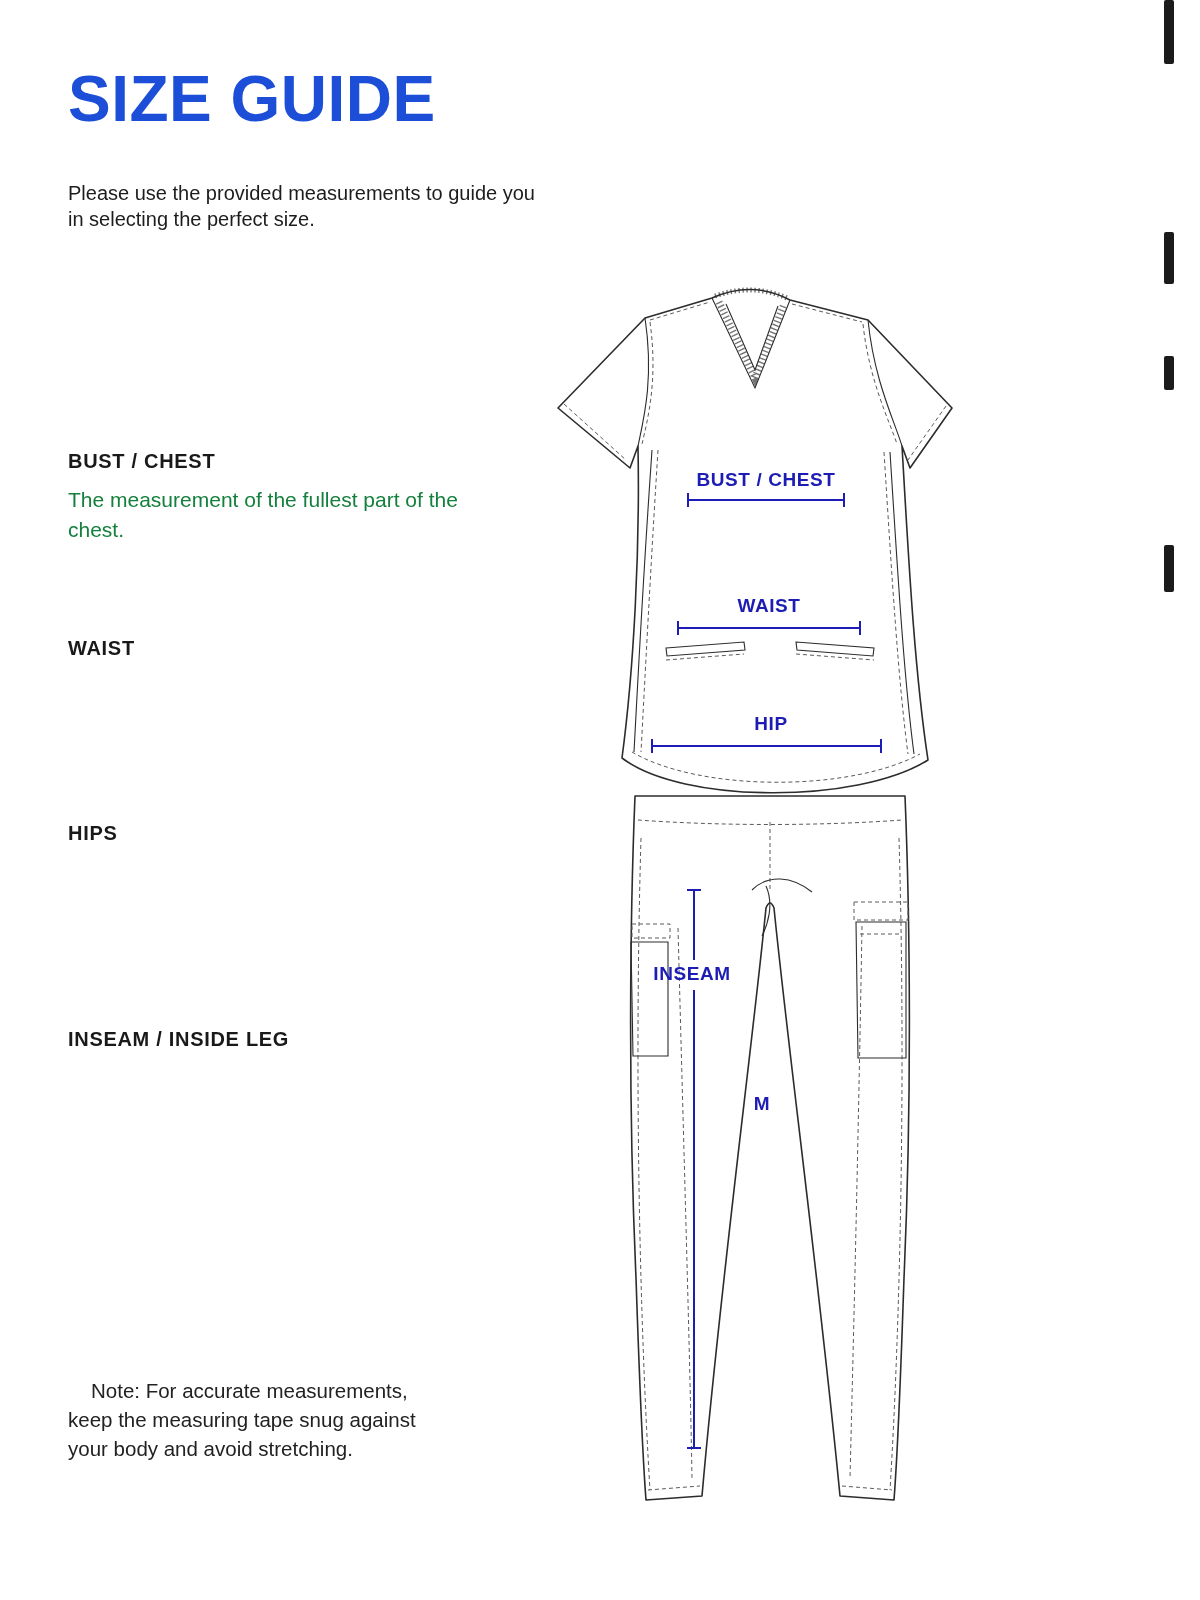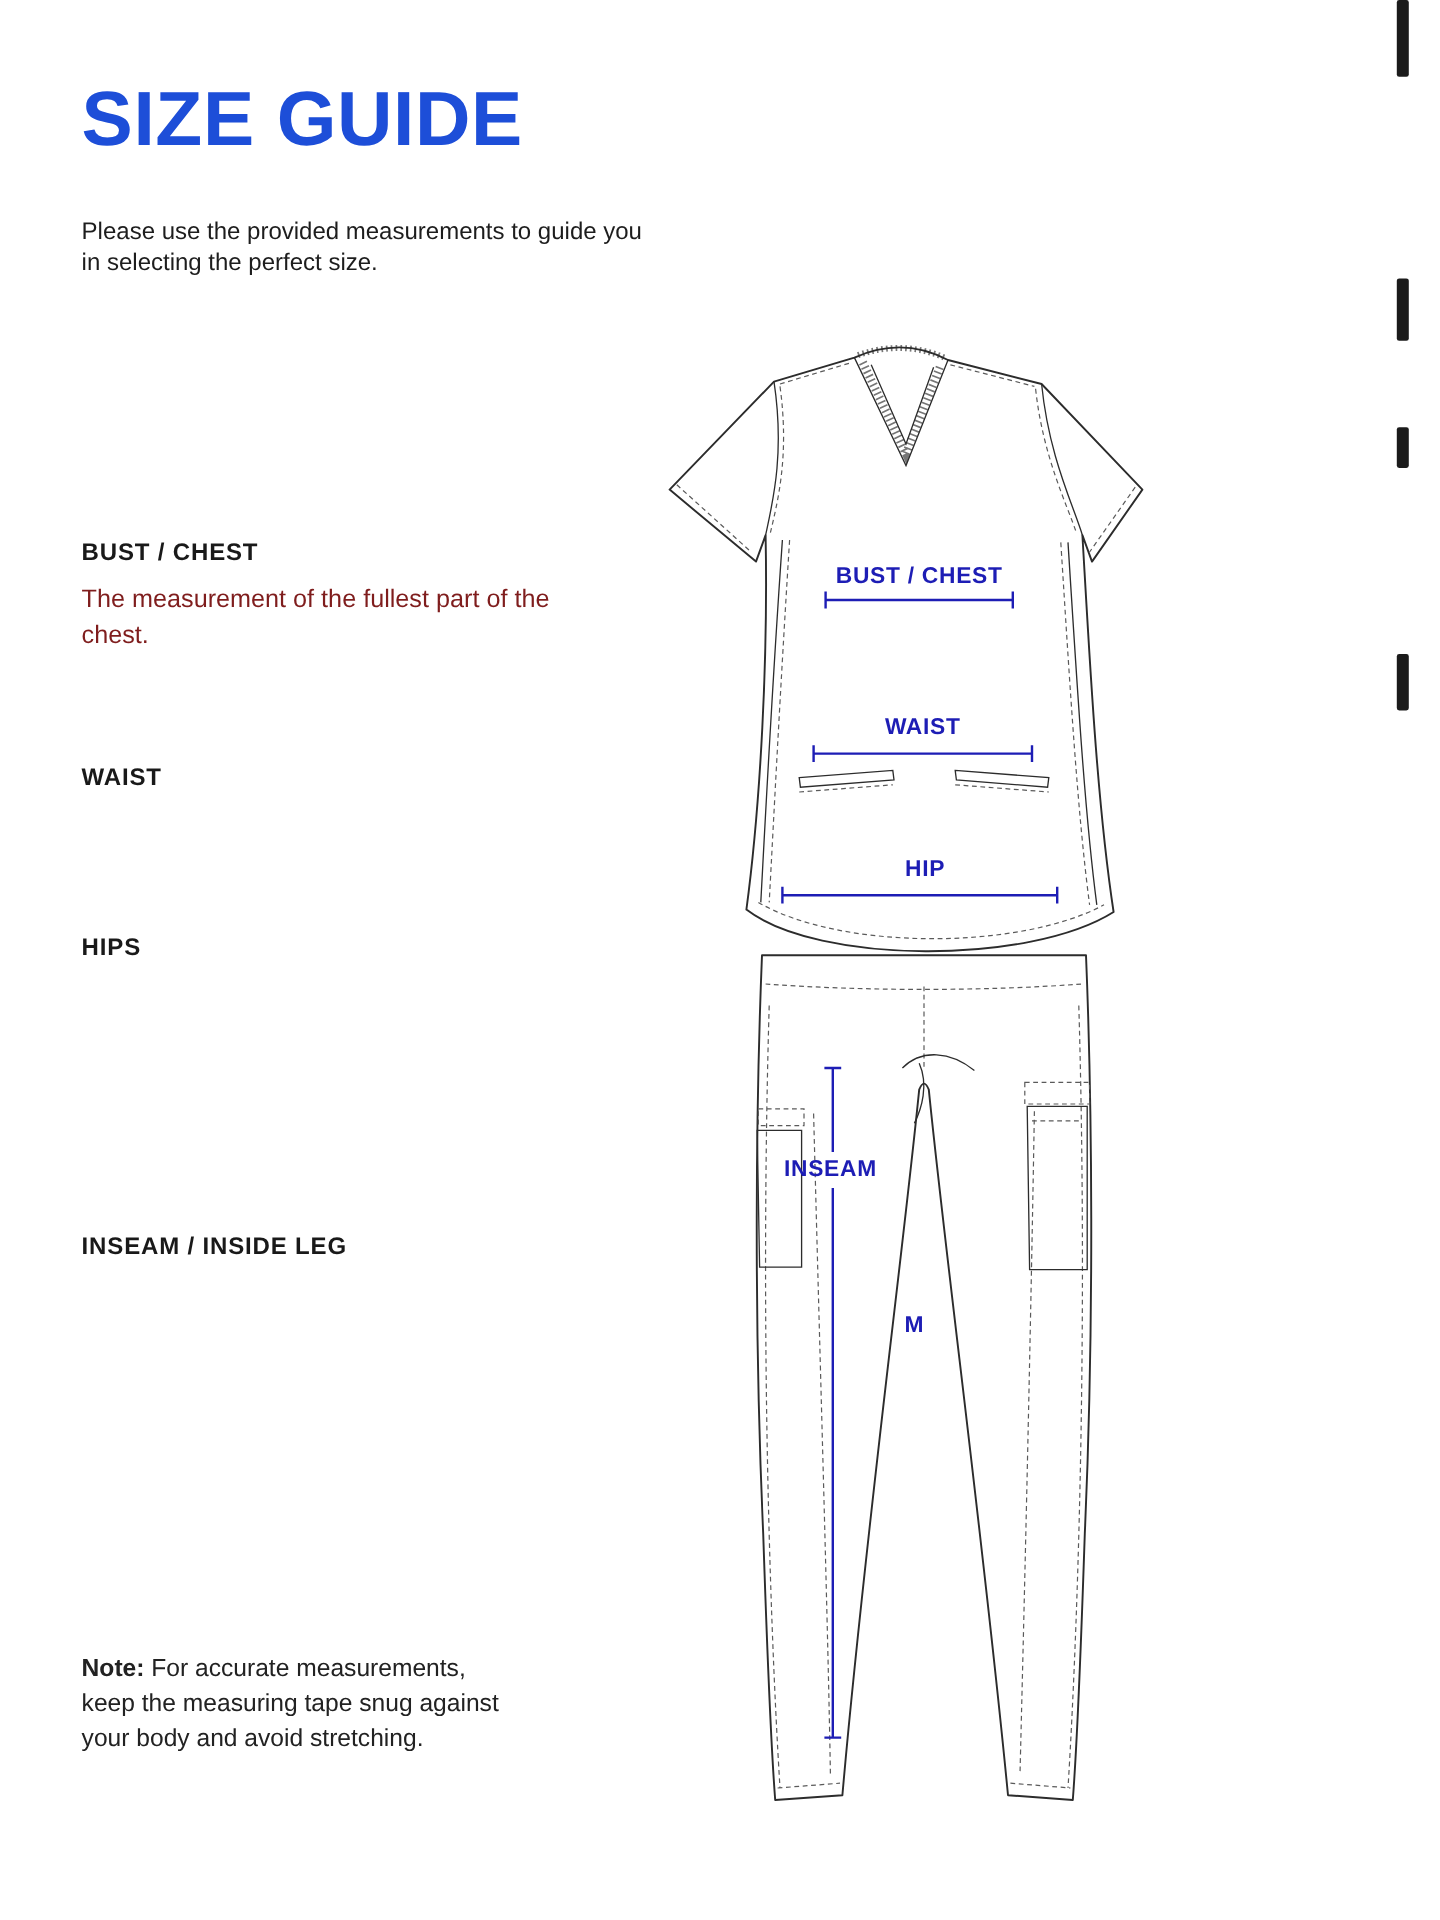--- a/index.html
+++ b/index.html
@@ -4,28 +4,28 @@
 <style>
   * { margin:0; padding:0; box-sizing:border-box; }
   html,body { width:1200px; height:1600px; }
   body { position:relative; background:#ffffff; font-family:"Liberation Sans",sans-serif; color:#1f1f1f; overflow:hidden; }
 
   .title { position:absolute; left:68px; top:62px; font-size:64px; font-weight:700; letter-spacing:.5px; color:#1d4ed8; }
   .intro { position:absolute; left:68px; top:180px; width:470px; font-size:20px; line-height:1.32; color:#1d1d1d; }
 
   .section { position:absolute; left:68px; width:400px; }
   .section h3 { font-size:20px; font-weight:700; letter-spacing:.7px; color:#191919; margin-bottom:12px; }
-  .section p { font-size:21px; line-height:1.45; color:#7f1d1d; }
+  .section p { font-size:21px; line-height:1.45; color:#15803d; }
   #sec-bust   { top:450px; }
   #sec-waist  { top:637px; }
-  #sec-hips   { top:779px; width:410px; }
+  #sec-hips   { top:822px; width:410px; }
   #sec-inseam { top:1028px; }
 
   .note { position:absolute; left:68px; top:1376px; width:360px; font-size:20.5px; line-height:1.42; color:#222; }
-  .note b { font-weight:700; }
+  .note b { font-weight:400;margin-left:23px; }
 
   .diagram { position:absolute; left:540px; top:278px; }
 
   .outline { stroke:var(--line,#2c2c2c); stroke-width:1.6; fill:none; stroke-linejoin:round; stroke-linecap:round; }
   .fillwhite { fill:#ffffff; }
   .stitch { stroke:#5a5a5a; stroke-width:1; fill:none; stroke-dasharray:4 3; }
   .thin { stroke:var(--line,#2c2c2c); stroke-width:1.1; fill:none; }
   .rib { stroke:var(--line,#2c2c2c); fill:none; stroke-dasharray:1.4 2.6; opacity:.65; }
   .measure { stroke:var(--accent,#1d1db5); stroke-width:2; fill:none; }
   .blue-label { fill:var(--accent,#1d1db5); font-family:"Liberation Sans",sans-serif; font-size:19px; font-weight:700; letter-spacing:.6px; }

